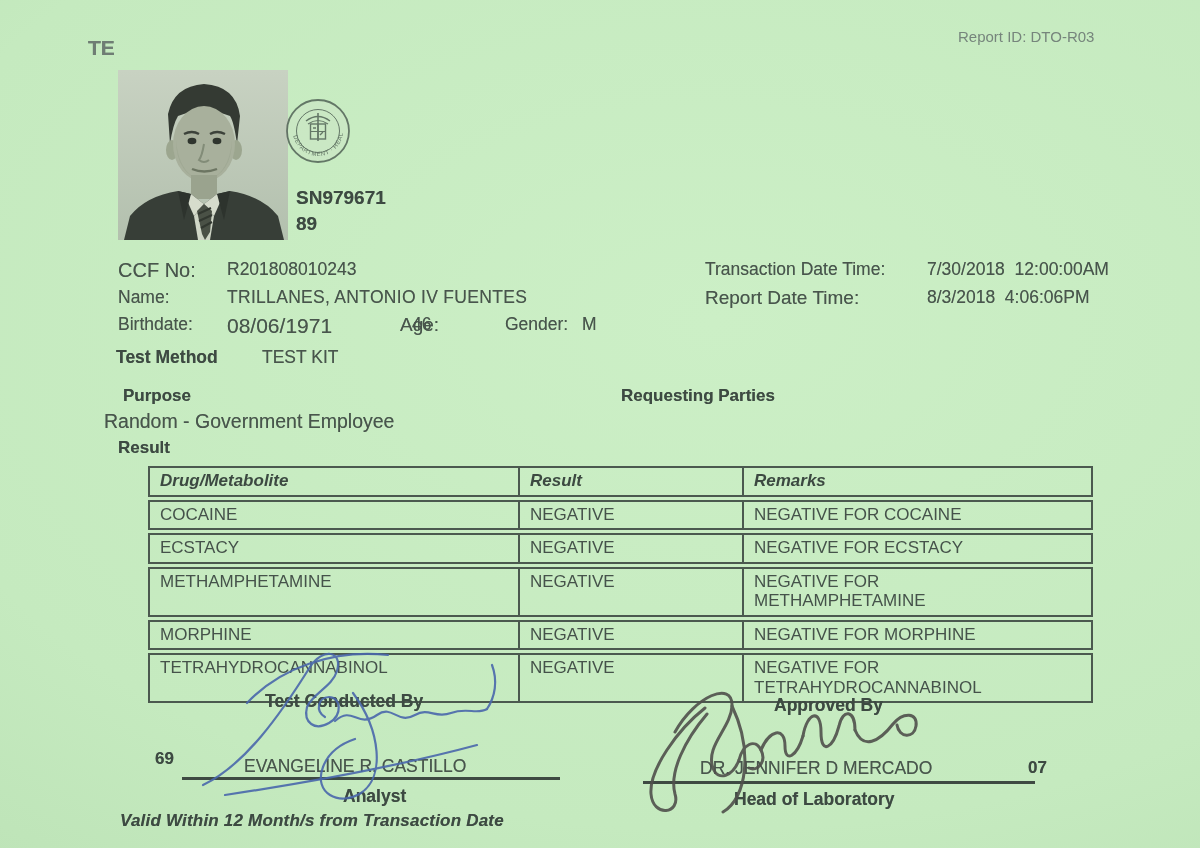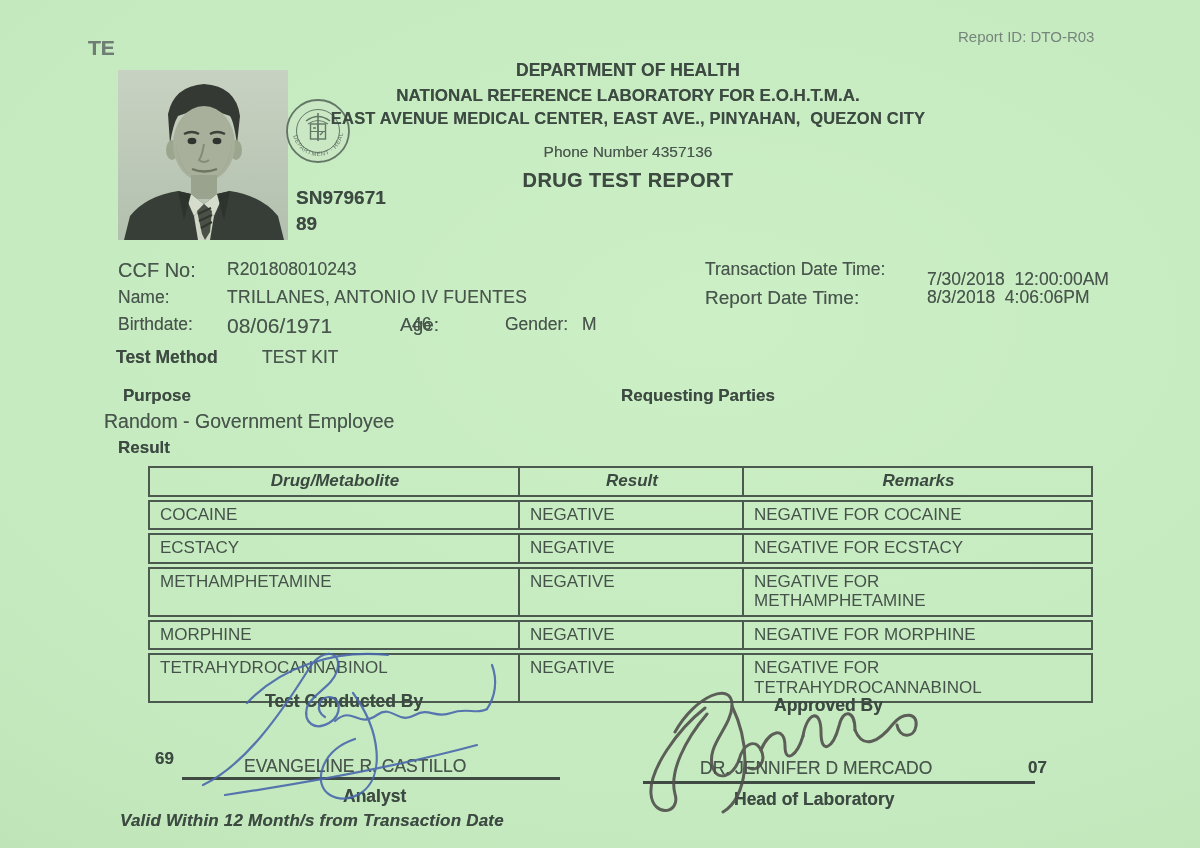--- a/index.html
+++ b/index.html
@@ -20,21 +20,21 @@
   .hdr div{white-space:pre;}
   .h1{font-size:17.5px;}
   .h2{font-size:17px;margin-top:5px;}
   .h3{font-size:16.5px;margin-top:3px;letter-spacing:.2px;}
   .hp{font-size:15.5px;margin-top:15px;}
   .ht{font-size:20px;margin-top:8px;letter-spacing:.4px;}
   
   #rtable{position:absolute;left:148px;top:466px;width:945px;font-size:17px;color:#45524a;}
   .trow{display:flex;border:2px solid #4b594f;margin-top:3px;align-items:stretch;}
   .trow.first{margin-top:0;}
-  .thead{font-style:italic;font-weight:bold;color:#3c4941;text-align:center;}
+  .thead{font-style:italic;font-weight:bold;color:#3c4941;}
   .tc{padding:3px 8px 4px 10px;box-sizing:border-box;line-height:19.5px;}
   .tc1{width:368px;}
   .tc2{width:224px;border-left:2px solid #4b594f;}
   .tc3{flex:1;border-left:2px solid #4b594f;}
   .remark{display:inline-block;max-width:258px;}
   .sigline{position:absolute;background:#3e4a42;}
 </style>
 </head>
 <body>
 
@@ -97,41 +97,34 @@
       <path d="M24 27 Q34 20 44 27" stroke="#4e5e53" stroke-width="1.2" fill="none"></path>
       <rect x="26.5" y="27" width="15" height="15" fill="none" stroke="#4e5e53" stroke-width="1.4"></rect>
       <path d="M26.5 34.5 L41.5 34.5 M34 27 L34 42" stroke="#4e5e53" stroke-width="1.2"></path>
       <path d="M29 31 h3 M36 38 l3 -3" stroke="#4e5e53" stroke-width="1.4"></path>
     </g>
   </svg>
 
   <div class="abs b" style="left:296px;top:187px;font-size:19px;">SN979671</div>
   <div class="abs b" style="left:296px;top:213px;font-size:19px;">89</div>
 
-  <div class="hdr ink">
-    <div class="b h1">DEPARTMENT OF HEALTH</div>
-    <div class="b h2">NATIONAL REFERENCE LABORATORY FOR E.O.H.T.M.A.</div>
-    <div class="b h3">EAST AVENUE MEDICAL CENTER, EAST AVE., PINYAHAN,  QUEZON CITY</div>
-    <div class="hp">Phone Number 4357136</div>
-    <div class="b ht">DRUG TEST REPORT</div>
-  </div>
 
   <div class="abs ink" style="left:118px;top:259px;font-size:20px;">CCF No:</div>
   <div class="abs ink" style="left:227px;top:259px;font-size:17.5px;">R201808010243</div>
   <div class="abs ink" style="left:118px;top:287px;font-size:17.5px;">Name:</div>
   <div class="abs ink" style="left:227px;top:287px;font-size:17.5px;letter-spacing:.3px;">TRILLANES, ANTONIO IV FUENTES</div>
   <div class="abs ink" style="left:118px;top:314px;font-size:17.5px;">Birthdate:</div>
   <div class="abs ink" style="left:227px;top:314px;font-size:21px;">08/06/1971</div>
   <div class="abs ink" style="left:364px;top:314px;font-size:19px;margin-left:36px;">Age:</div>
   <div class="abs ink" style="left:412px;top:314px;font-size:17.5px;">46</div>
   <div class="abs ink" style="left:505px;top:314px;font-size:17.5px;">Gender:</div>
   <div class="abs ink" style="left:582px;top:314px;font-size:17.5px;">M</div>
 
   <div class="abs ink" style="left:705px;top:259px;font-size:17.5px;">Transaction Date Time:</div>
-  <div class="abs ink" style="left:927px;top:269px;font-size:17.5px;">7/30/2018  12:00:00AM</div>
+  <div class="abs ink" style="left:927px;top:259px;font-size:17.5px;">7/30/2018  12:00:00AM</div>
   <div class="abs ink" style="left:705px;top:287px;font-size:19px;">Report Date Time:</div>
   <div class="abs ink" style="left:927px;top:287px;font-size:17.5px;">8/3/2018  4:06:06PM</div>
 
   <div class="abs b" style="left:116px;top:347px;font-size:17.5px;">Test Method</div>
   <div class="abs ink" style="left:262px;top:347px;font-size:17.5px;">TEST KIT</div>
 
   <div class="abs b" style="left:123px;top:386px;font-size:17px;">Purpose</div>
   <div class="abs ink" style="left:104px;top:410px;font-size:19.5px;">Random - Government Employee</div>
   <div class="abs b" style="left:621px;top:386px;font-size:17px;">Requesting Parties</div>
   <div class="abs b" style="left:118px;top:438px;font-size:17px;">Result</div>

